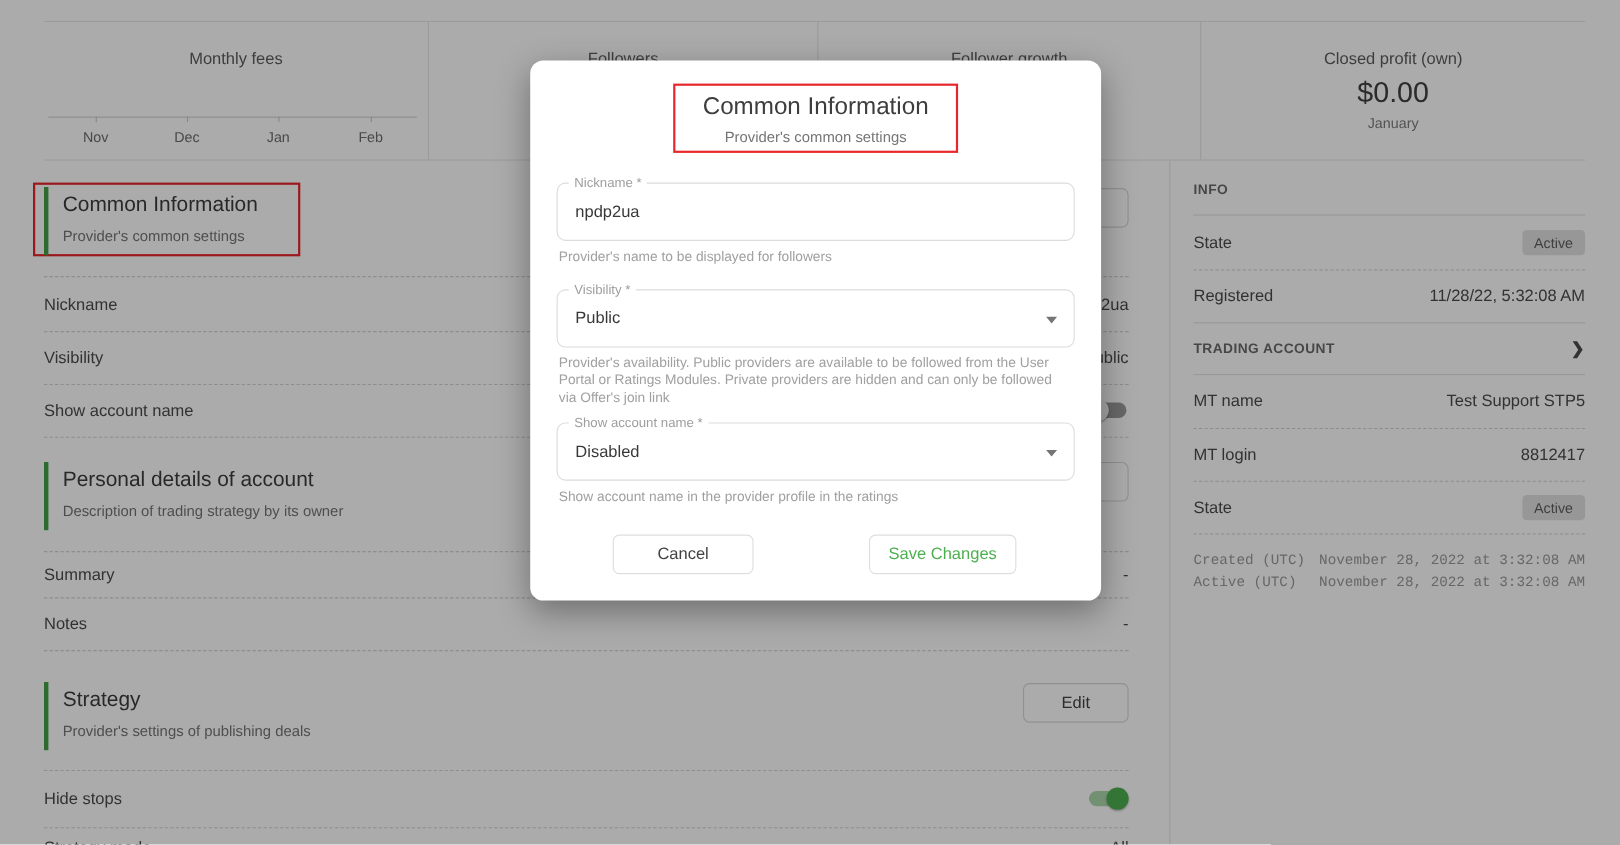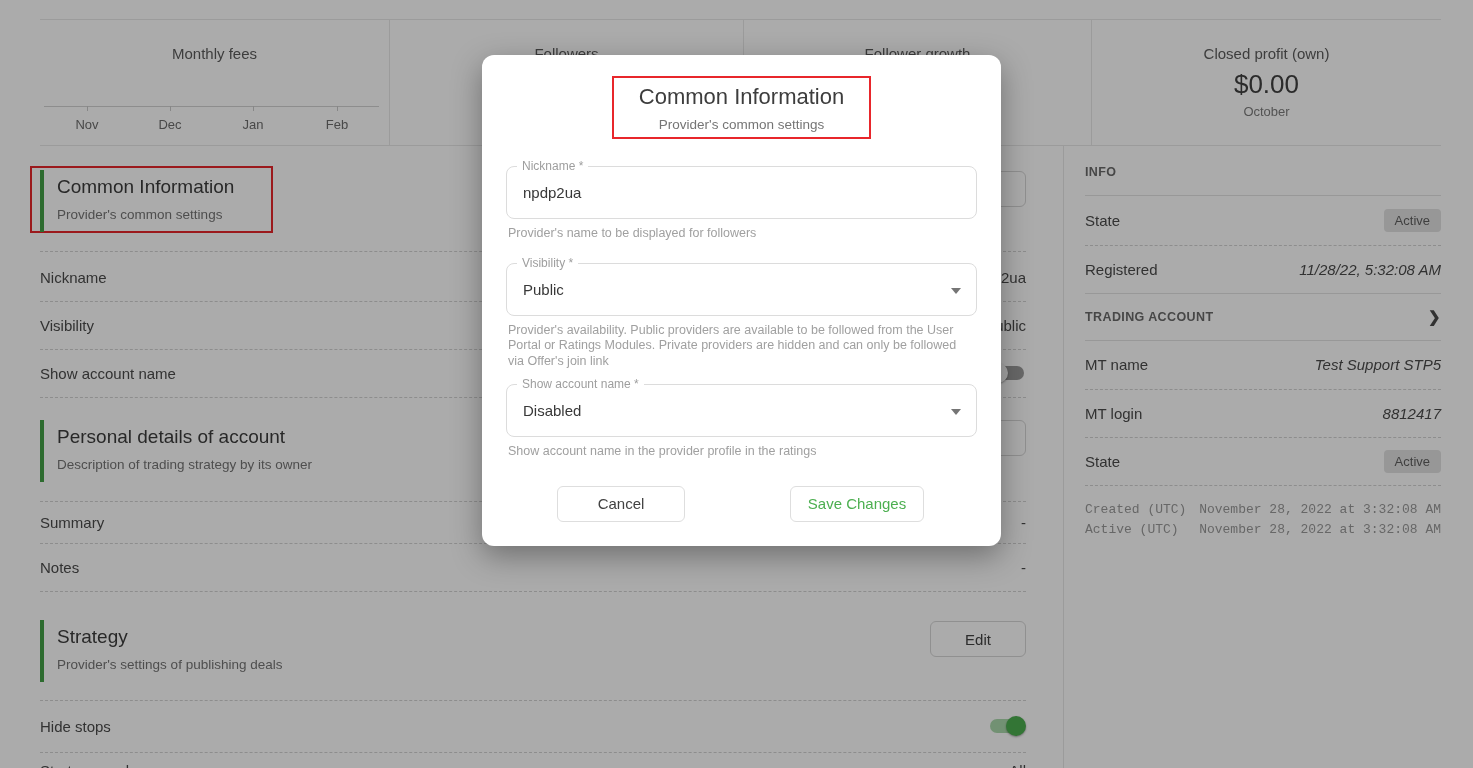--- a/index.html
+++ b/index.html
@@ -45,21 +45,21 @@
   .switch.on .track { background:#abd9ac; }
   .switch.on .knob { left:auto; right:0; background:#4caf50; }
 
   
   .ip-header { position:absolute; left:1085px; width:356px; font-size:12.5px; font-weight:bold;
     letter-spacing:.4px; color:#6b6b6b; display:flex; justify-content:space-between; align-items:center; }
   .ip-solid { position:absolute; left:1085px; width:356px; border-top:1px solid #e3e3e3; }
   .ip-dash { position:absolute; left:1085px; width:356px; border-top:1px dashed #d2d2d2; }
   .ip-row { position:absolute; left:1085px; width:356px; display:flex; justify-content:space-between; align-items:center; }
   .ip-row .lbl { font-size:15px; color:#4b4b4b; }
-  .ip-row .val { font-size:15px; color:#4b4b4b; text-align:right;font-style:italic; }
+  .ip-row .val { font-size:15px; color:#4b4b4b; text-align:right; }
   .badge { background:#e2e2e2; color:#5f5f5f; font-size:13px; padding:4px 11px; border-radius:4px; }
   .chevron { font-size:15px; color:#4b4b4b; font-weight:bold; }
   .muted-pair { font-size:13px; color:#9a9a9a; line-height:20px;font-family:Liberation Mono, monospace; }
   .muted-pair .l { text-align:left; } .muted-pair .r { text-align:right; }
 
   
   .overlay { position:absolute; inset:0; background:rgba(0,0,0,.33); z-index:5; }
   .modal { position:absolute; left:482px; top:55px; width:519px; height:491px; background:#fff;
     border-radius:12px; box-shadow:0 10px 30px rgba(0,0,0,.35); z-index:10; padding:0 24px; }
   .modal-titlebox { width:259px; height:63px; margin:21px auto 0; border:2px solid #e8262b;
@@ -103,21 +103,21 @@
       </div>
       <div class="card" style="width:354px;">
         <div class="card-title">Followers</div>
       </div>
       <div class="card" style="width:348px;">
         <div class="card-title">Follower growth</div>
       </div>
       <div class="card" style="width:350px;">
         <div class="card-title">Closed profit (own)</div>
         <div class="card-big-value">$0.00</div>
-        <div class="card-period">October</div>
+        <div class="card-period">January</div>
       </div>
     </div>
 
     <div class="vdivider"></div>
 
     <div class="redbox" style="left:30px; top:166px; width:243px; height:67px;"></div>
     <div class="section" style="left:40px; top:170px; width:900px;">
       <span class="greenbar"></span>
       <div class="sec-inner">
         <div class="sec-title">Common Information</div>

